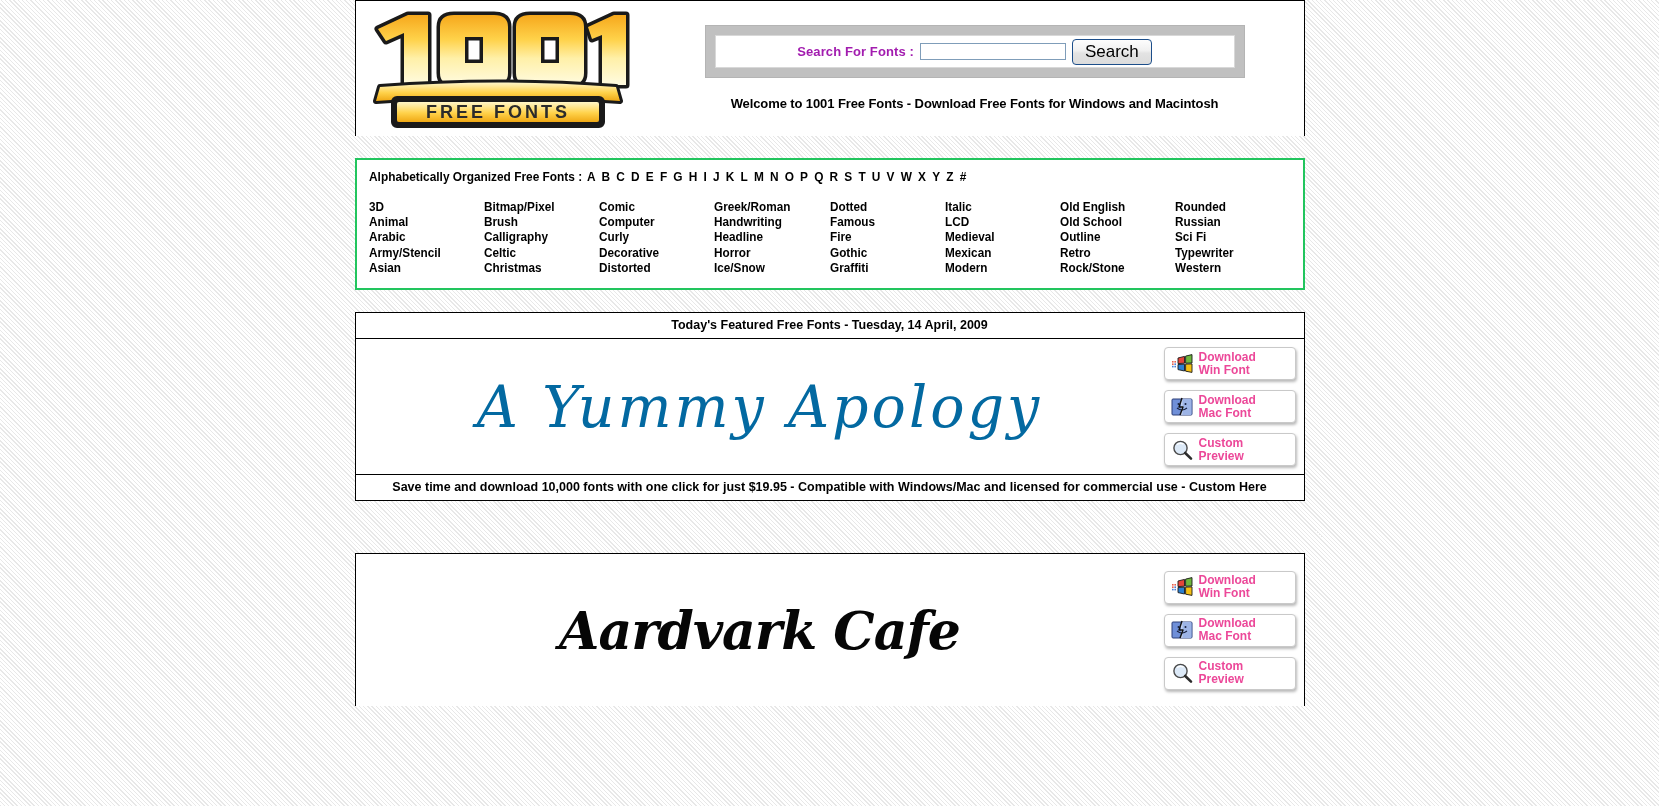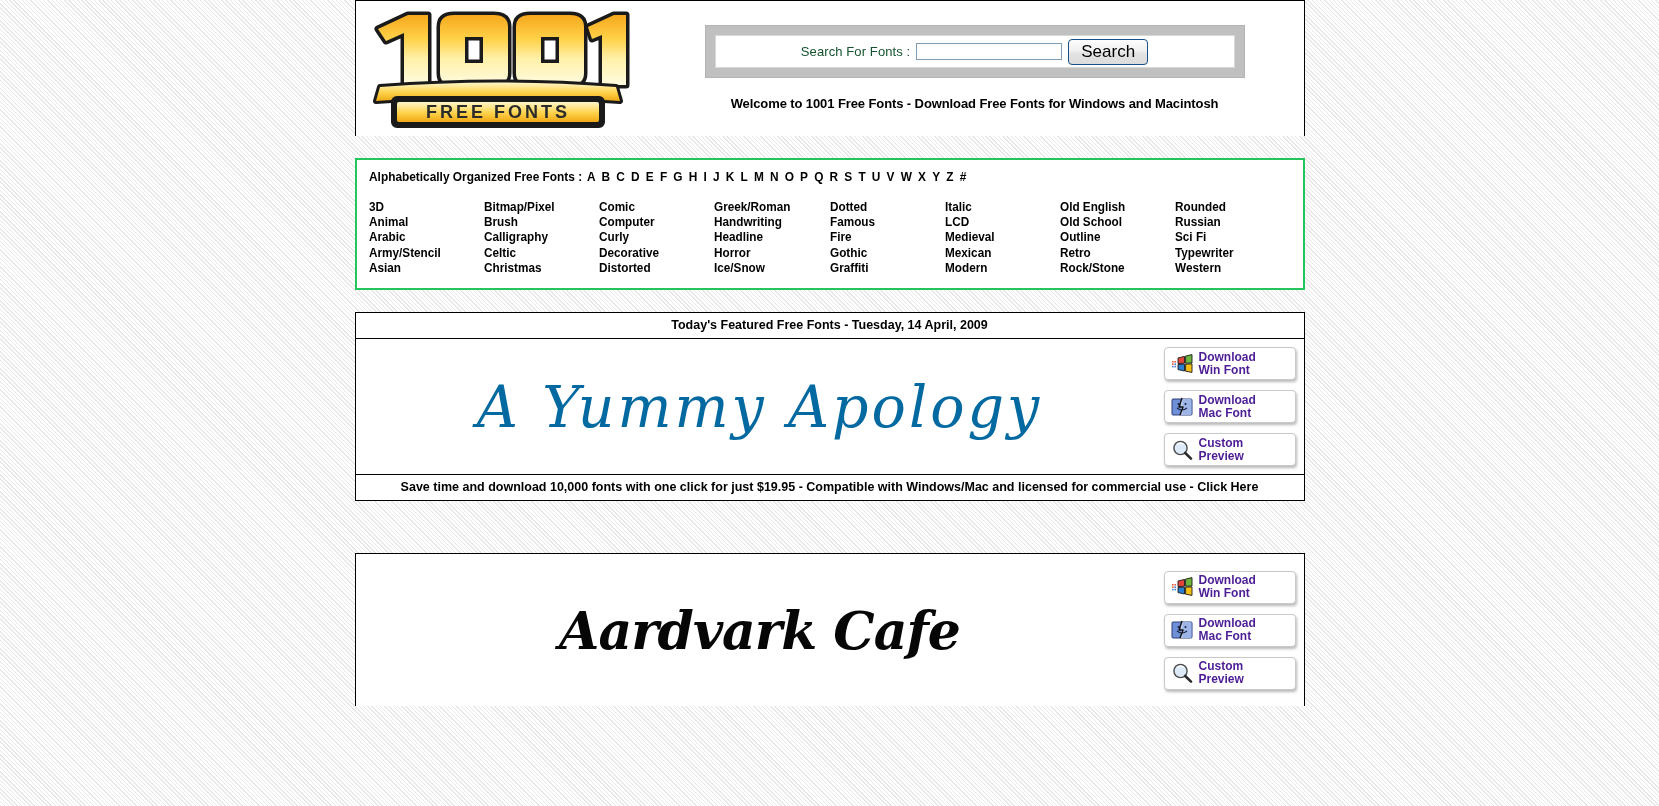--- a/index.html
+++ b/index.html
@@ -65,22 +65,22 @@
     border: 1px solid #d8d8d8;
     height: 33px;
     display: flex;
     align-items: center;
     justify-content: center;
     gap: 6px;
     box-sizing: border-box;
   }
   .search-label {
     font-size: 13px;
-    font-weight: normal;
-    color: #14532d;
+    font-weight: bold;
+    color: #a21caf;
     font-family: "Liberation Sans", sans-serif;
     letter-spacing: 0.1px;
   }
   .search-input {
     width: 146px;
     height: 17px;
     border: 1px solid #7f9db9;
     font-size: 12px;
     padding: 1px 2px;
     box-sizing: border-box;
@@ -258,21 +258,21 @@
   }
   .dl-btn .icon {
     width: 22px;
     height: 22px;
     flex: 0 0 22px;
     display: block;
   }
   .dl-btn .btn-text {
     font-size: 12px;
     font-weight: bold;
-    color: #4c1d95;
+    color: #ec4899;
     line-height: 13px;
     font-family: "Liberation Sans", sans-serif;
     white-space: nowrap;
   }
 
   .promo-bar {
     border-top: 1px solid #000000;
     text-align: center;
     padding: 5px 0 6px 0;
     font-size: 12.5px;
@@ -524,21 +524,21 @@
           <span class="btn-text">
             <span>Custom</span><br>
             <span>Preview</span>
           </span>
         </div>
 
       </div>
     </div>
 
     <div class="promo-bar">
-      <span>Save time and download 10,000 fonts with one click for just $19.95 - Compatible with Windows/Mac and licensed for commercial use - </span><a class="click-here" href="#">Click Here</a>
+      <span>Save time and download 10,000 fonts with one click for just $19.95 - Compatible with Windows/Mac and licensed for commercial use - </span><a class="click-here" href="#">Custom Here</a>
     </div>
   </div>
 
   <div class="second-block">
     <div class="font-row">
       <div class="font-preview">
         <span class="preview-bold-italic">Aardvark Cafe</span>
       </div>
       <div class="btn-col">
 

